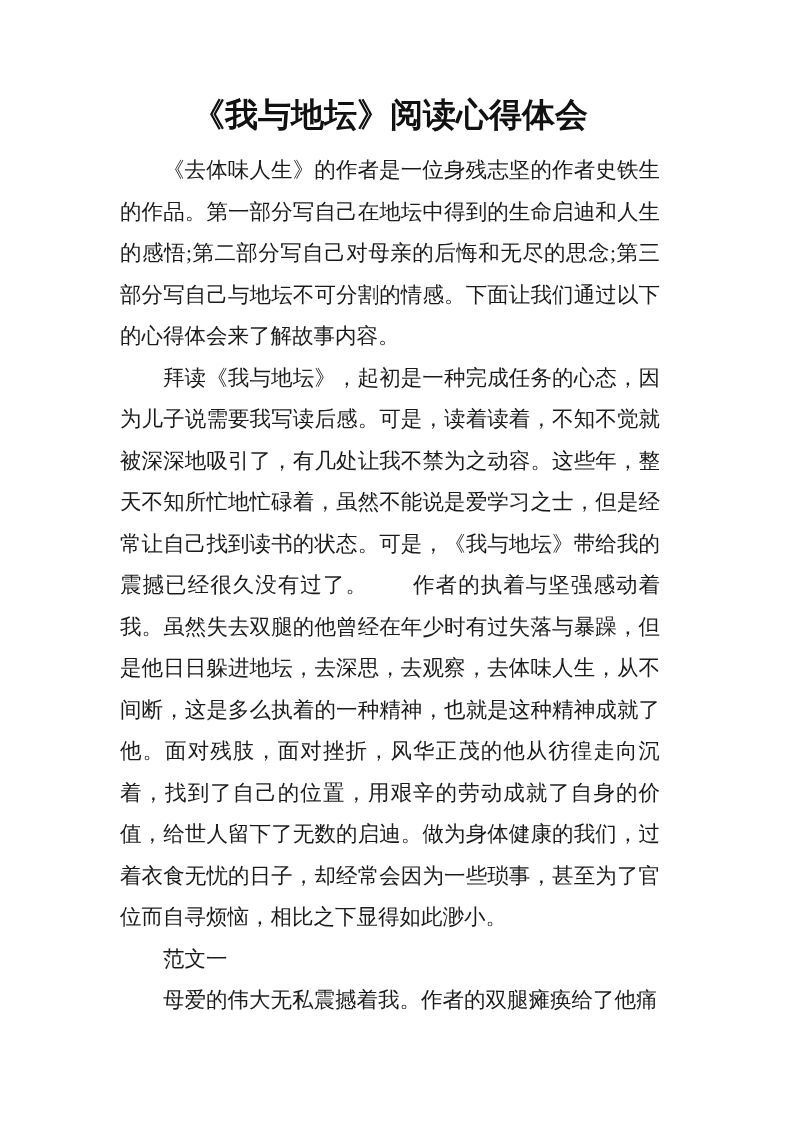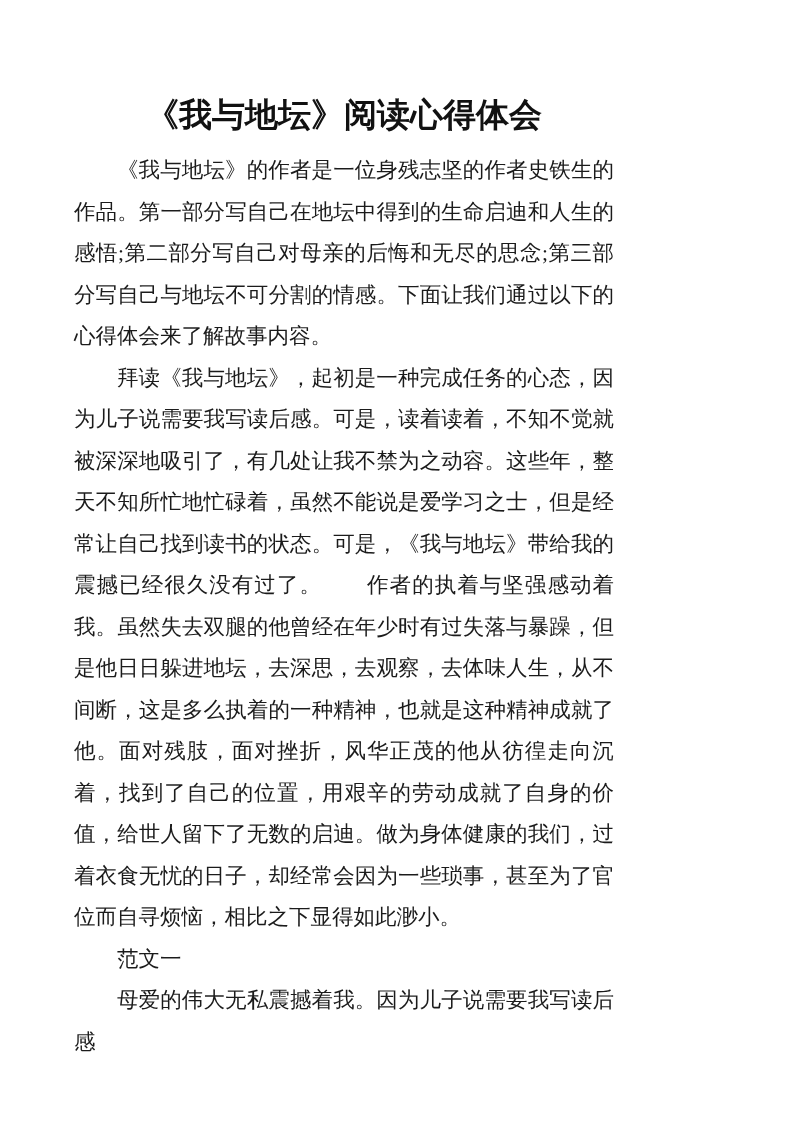--- a/index.html
+++ b/index.html
@@ -10,21 +10,21 @@
     width: 800px;
     height: 1132px;
     overflow: hidden;
     font-family: "Liberation Serif", "DejaVu Serif", serif;
     color: #1b1b1b;
   }
   .page {
     width: 800px;
     height: 1132px;
     background: #ffffff;
-    padding: 90px 140px 0 74px;
+    padding: 90px 140px 0 120px;
   }
   .content {
     width: 540px;
   }
   .doc-title {
     font-size: 33px;
     font-weight: bold;
     line-height: 50px;
     text-align: center;
     letter-spacing: 0px;
@@ -41,21 +41,21 @@
     color: #1b1b1b;
   }
 </style>
 </head>
 <body>
 
 <div class="page">
   <div class="content">
     <h1 class="doc-title">《我与地坛》阅读心得体会</h1>
 
-    <p class="para">《我与地坛》的作者是一位身残志坚的作者史铁生的作品。第一部分写自己在地坛中得到的生命启迪和人生的感悟;第二部分写自己对母亲的后悔和无尽的思念;第三部分写自己与地坛不可分割的情感。下面让我们通过以下的心得体会来了解故事内容。</p>
+    <p class="para">《去体味人生》的作者是一位身残志坚的作者史铁生的作品。第一部分写自己在地坛中得到的生命启迪和人生的感悟;第二部分写自己对母亲的后悔和无尽的思念;第三部分写自己与地坛不可分割的情感。下面让我们通过以下的心得体会来了解故事内容。</p>
 
     <p class="para">拜读《我与地坛》，起初是一种完成任务的心态，因为儿子说需要我写读后感。可是，读着读着，不知不觉就被深深地吸引了，有几处让我不禁为之动容。这些年，整天不知所忙地忙碌着，虽然不能说是爱学习之士，但是经常让自己找到读书的状态。可是，《我与地坛》带给我的震撼已经很久没有过了。　　作者的执着与坚强感动着我。虽然失去双腿的他曾经在年少时有过失落与暴躁，但是他日日躲进地坛，去深思，去观察，去体味人生，从不间断，这是多么执着的一种精神，也就是这种精神成就了他。面对残肢，面对挫折，风华正茂的他从彷徨走向沉着，找到了自己的位置，用艰辛的劳动成就了自身的价值，给世人留下了无数的启迪。做为身体健康的我们，过着衣食无忧的日子，却经常会因为一些琐事，甚至为了官位而自寻烦恼，相比之下显得如此渺小。</p>
 
     <p class="para">范文一</p>
 
-    <p class="para">母爱的伟大无私震撼着我。因为儿子说需要我写读后感</p>
+    <p class="para">母爱的伟大无私震撼着我。作者的双腿瘫痪给了他痛</p>
   </div>
 </div>
 
 </body></html>

